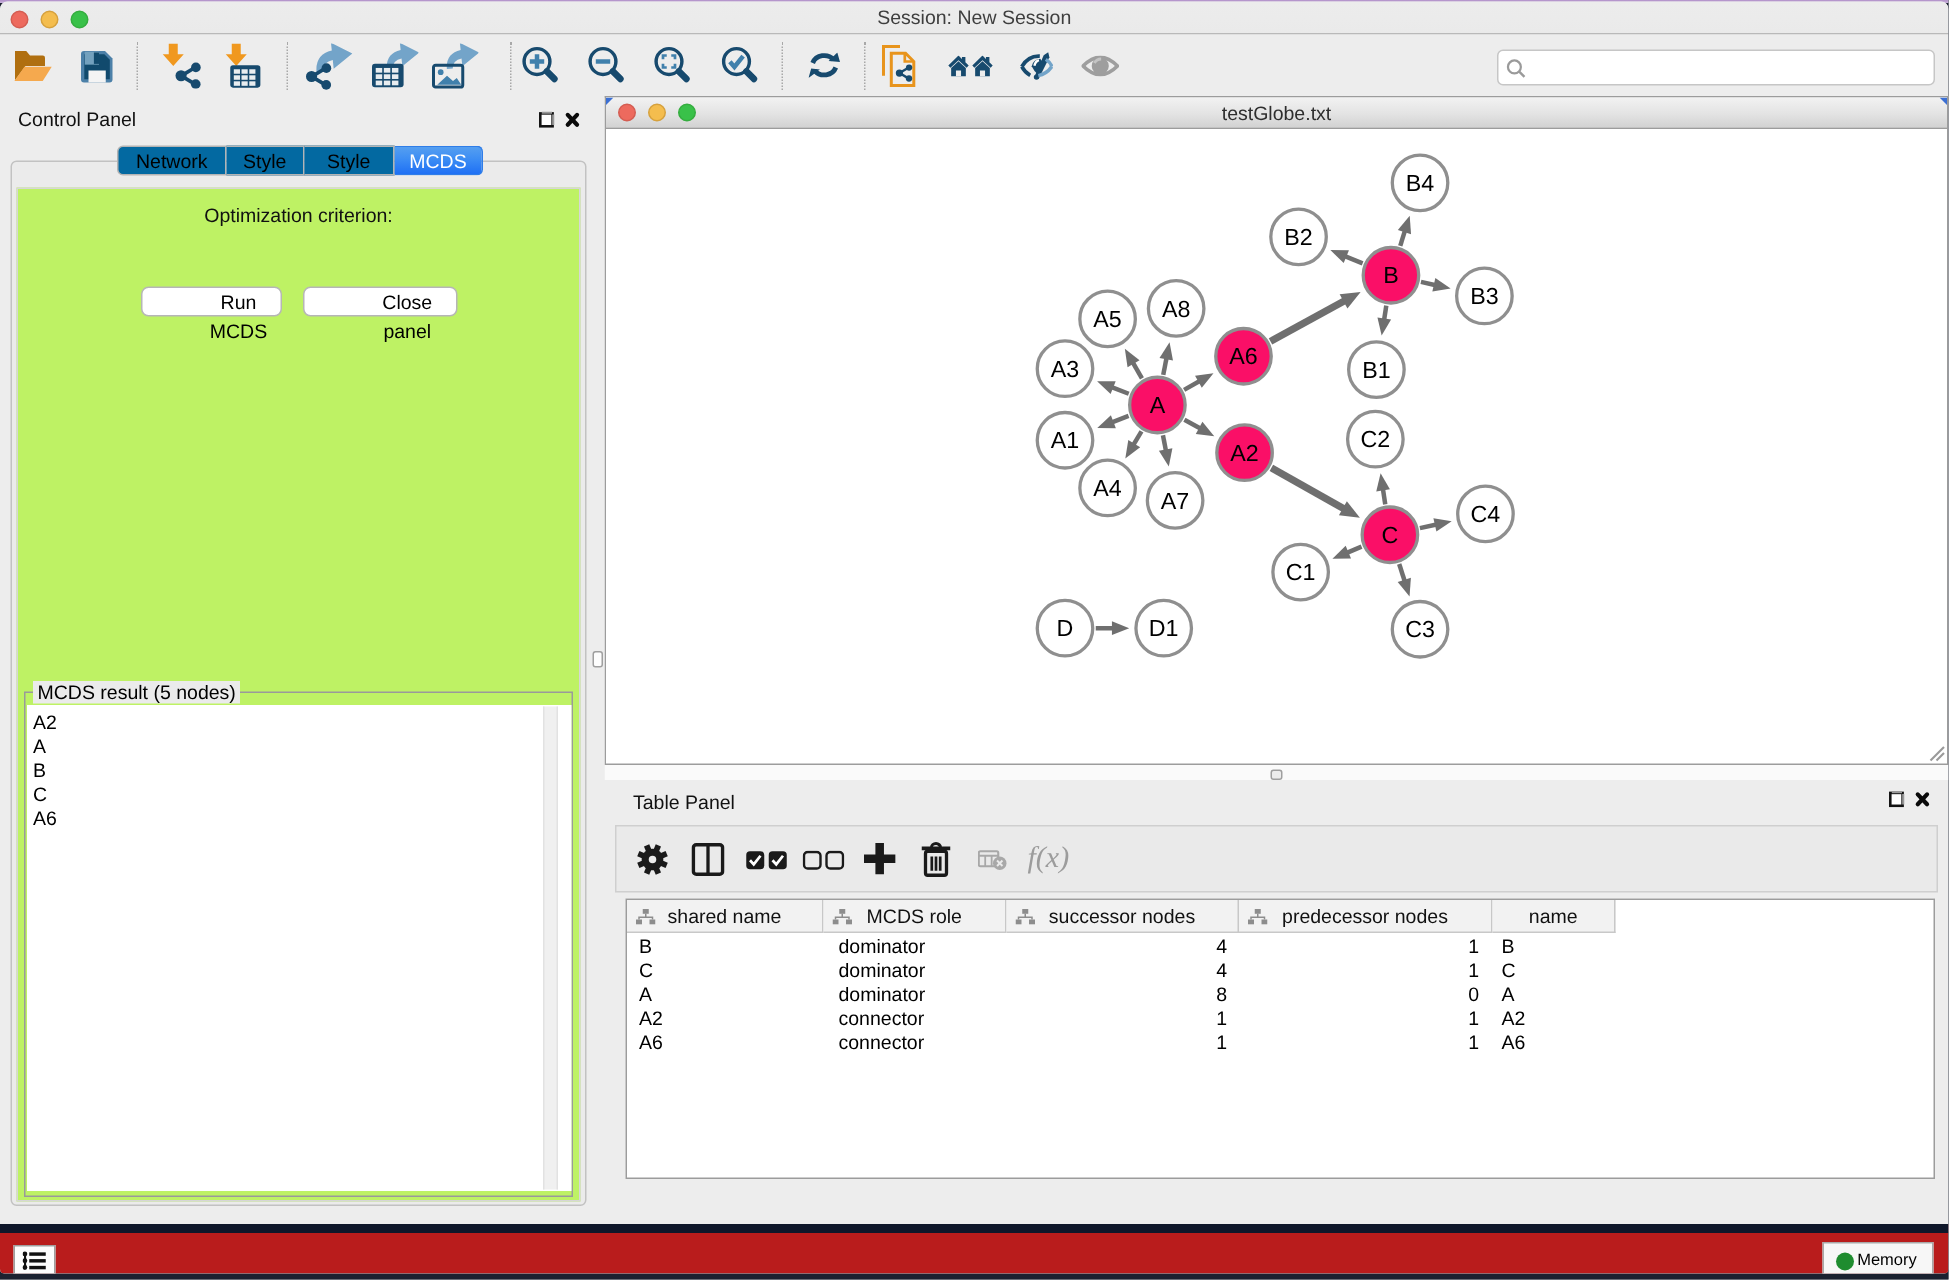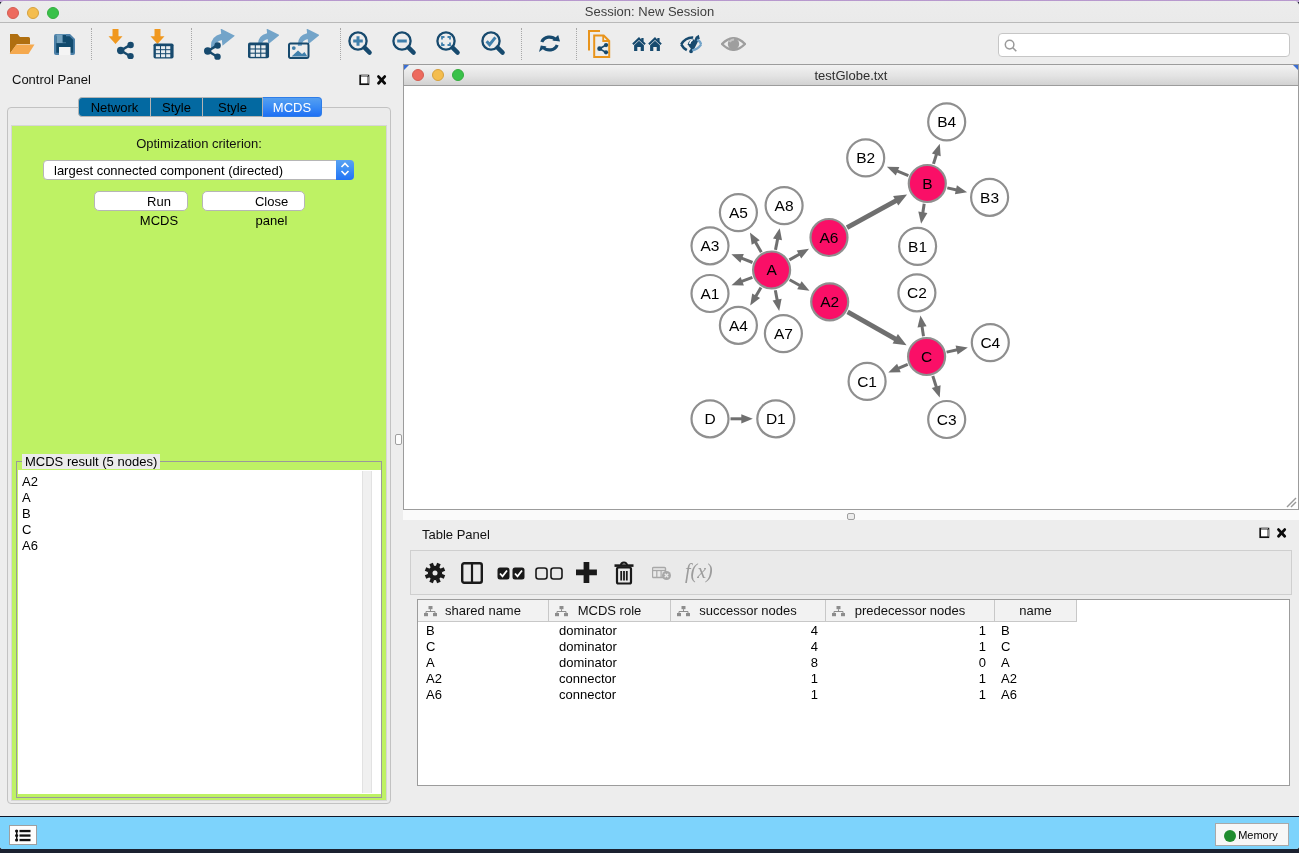--- a/index.html
+++ b/index.html
@@ -69,22 +69,22 @@
   #tpanel h1 { font-size:13px; font-weight:normal; color:#111; position:absolute; left:19px; top:17px; }
   #ttoolbar { position:absolute; left:7px; top:40px; width:882px; height:45px; background:#eaeaea;
      border:1px solid #cfcfcf; }
   #ttable { position:absolute; left:14px; top:89px; width:873px; height:187px; background:#fff;
      border:1px solid #9c9c9c; }
   .thead { position:absolute; top:0; height:22px; background:#f2f2f2; border-right:1px solid #c8c8c8;
      border-bottom:1px solid #c8c8c8; font-size:13px; text-align:center; line-height:21px; color:#111; }
   .trow { position:absolute; font-size:13px; height:16px; line-height:16px; color:#000; }
   .tabrow2 { position:absolute; left:270px; top:280px; display:flex; }
   
-  #statusbar { position:absolute; left:0; top:815px; width:1299px; height:33px; background:#7dd3fc;
-     border-top:1px solid #0f172a; }
+  #statusbar { position:absolute; left:0; top:815px; width:1299px; height:33px; background:#b91c1c;
+     border-top:6px solid #0f172a; }
   #listbtn { position:absolute; left:9px; top:8px; width:28px; height:20px; background:#fdfdfd;
      border:1px solid #9f9f9f; }
   #membtn { position:absolute; right:10px; top:6px; width:74px; height:23px; background:#f7f7f7;
      border:1px solid #a9a9a9; font-size:11px; line-height:22px; text-align:center; padding-left:12px; }
   #membtn .dot { position:absolute; left:8px; top:6px; width:12px; height:12px; border-radius:50%; background:#1f8c2f; }
 </style>
 </head>
 <body>
 <div id="deskback"></div>
 <div id="app">
@@ -268,26 +268,20 @@
       </svg>
     <div class="tabrow" style="left:78px;top:32px;">
       <div class="tab first" style="width:73px;">Network</div>
       <div class="tab" style="width:52px;">Style</div>
       <div class="tab" style="width:60px;">Style</div>
       <div class="tab sel last" style="width:59px;">MCDS</div>
     </div>
     <div id="cp-content">
       <div id="cp-inner">
         <div id="optlabel">Optimization criterion:</div>
-        <div id="combo">largest connected component (directed)<div class="stepper">
-              <svg width="10" height="14" viewBox="0 0 10 14" style="position:absolute;left:4px;top:2px;">
-                <path d="M1.5 5 L5 1.5 L8.5 5" stroke="#fff" stroke-width="1.6" fill="none"></path>
-                <path d="M1.5 9 L5 12.5 L8.5 9" stroke="#fff" stroke-width="1.6" fill="none"></path>
-              </svg>
-            </div></div>
         <div class="btn" style="left:82px;top:65px;width:94px;">Run MCDS</div>
         <div class="btn" style="left:190px;top:65px;width:103px;">Close panel</div>
         <div id="mcdsbox" style="top:335px;">
           <div id="mcdslegend">MCDS result (5 nodes)</div>
           <div id="mcdslist">
             <div class="li">A2</div>
               <div class="li">A</div>
               <div class="li">B</div>
               <div class="li">C</div>
               <div class="li">A6</div>

